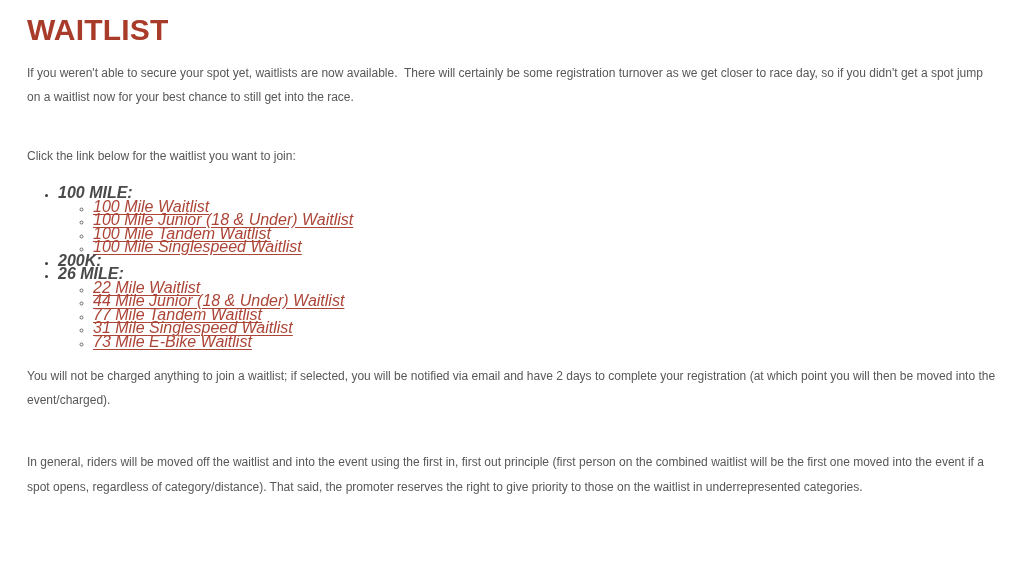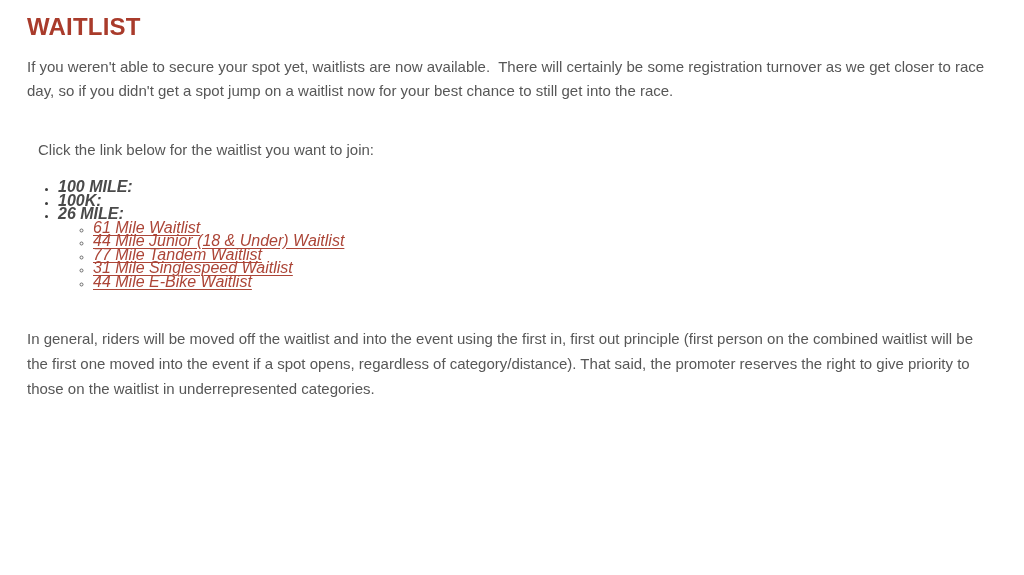--- a/index.html
+++ b/index.html
@@ -20,35 +20,34 @@
     color: var(--body-text);
     width: 1024px;
     height: 575px;
     overflow: hidden;
   }
   .content {
     padding: 13px 28px 0 27px;
   }
   .page-title {
     margin: 0 0 14px 0;
-    font-size: 24px;
+    font-size: 30px;
     font-weight: bold;
     letter-spacing: 0.2px;
     color: var(--heading-color);
   }
   .para {
     margin: 0;
-    font-size: 15px;
+    font-size: 12px;
     line-height: 24px;
     color: var(--body-text);
     white-space: pre-wrap;
   }
   .click-line {
     margin-top: 35px;
-    margin-left: 11px;
   }
   ul.group-list {
     margin: 18px 0 0 0;
     padding: 0 0 0 31px;
     list-style-type: disc;
     font-size: 16px;
     line-height: 13.5px;
     font-style: italic;
   }
   ul.group-list > li {
@@ -92,27 +91,33 @@
 
 <div class="content">
 
   <h1 class="page-title">WAITLIST</h1>
 
   <p class="para intro-para">If you weren't able to secure your spot yet, waitlists are now available.  There will certainly be some registration turnover as we get closer to race day, so if you didn't get a spot jump on a waitlist now for your best chance to still get into the race.</p>
 
   <p class="para click-line">Click the link below for the waitlist you want to join:</p>
 
   <ul class="group-list">
-      <li><span class="group-label">100 MILE:</span></li>
-      <li><span class="group-label">100K:</span></li>
+      <li><span class="group-label">100 MILE:</span><ul class="sublist">
+          <li><a href="#">100 Mile Waitlist</a></li>
+          <li><a href="#">100 Mile Junior (18 &amp; Under) Waitlist</a></li>
+          <li><a href="#">100 Mile Tandem Waitlist</a></li>
+          <li><a href="#">100 Mile Singlespeed Waitlist</a></li>
+        </ul></li>
+      <li><span class="group-label">200K:</span></li>
       <li><span class="group-label">26 MILE:</span><ul class="sublist">
-          <li><a href="#">61 Mile Waitlist</a></li>
+          <li><a href="#">22 Mile Waitlist</a></li>
           <li><a href="#">44 Mile Junior (18 &amp; Under) Waitlist</a></li>
           <li><a href="#">77 Mile Tandem Waitlist</a></li>
           <li><a href="#">31 Mile Singlespeed Waitlist</a></li>
-          <li><a href="#">44 Mile E-Bike Waitlist</a></li>
+          <li><a href="#">73 Mile E-Bike Waitlist</a></li>
         </ul></li>
     </ul>
 
+  <p class="para charge-para">You will not be charged anything to join a waitlist; if selected, you will be notified via email and have 2 days to complete your registration (at which point you will then be moved into the event/charged).</p>
 
   <p class="para fifo-para">In general, riders will be moved off the waitlist and into the event using the first in, first out principle (first person on the combined waitlist will be the first one moved into the event if a spot opens, regardless of category/distance). That said, the promoter reserves the right to give priority to those on the waitlist in underrepresented categories.</p>
 
 </div>
 
 </body></html>

